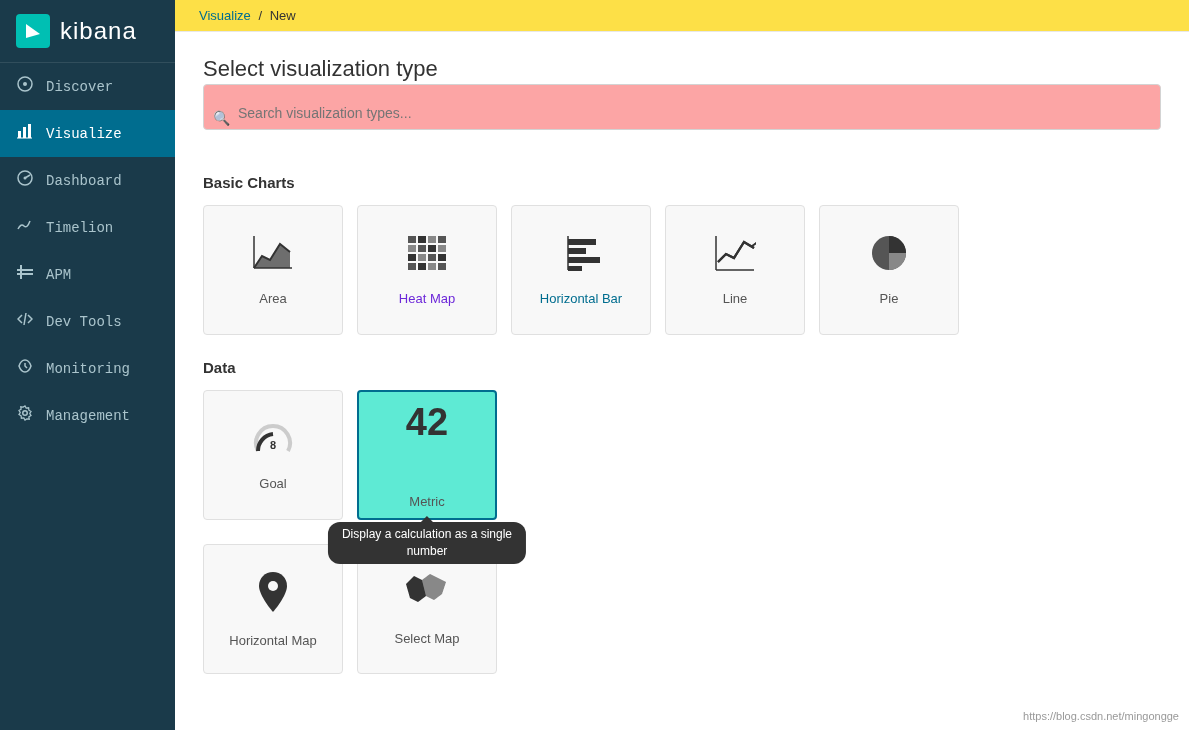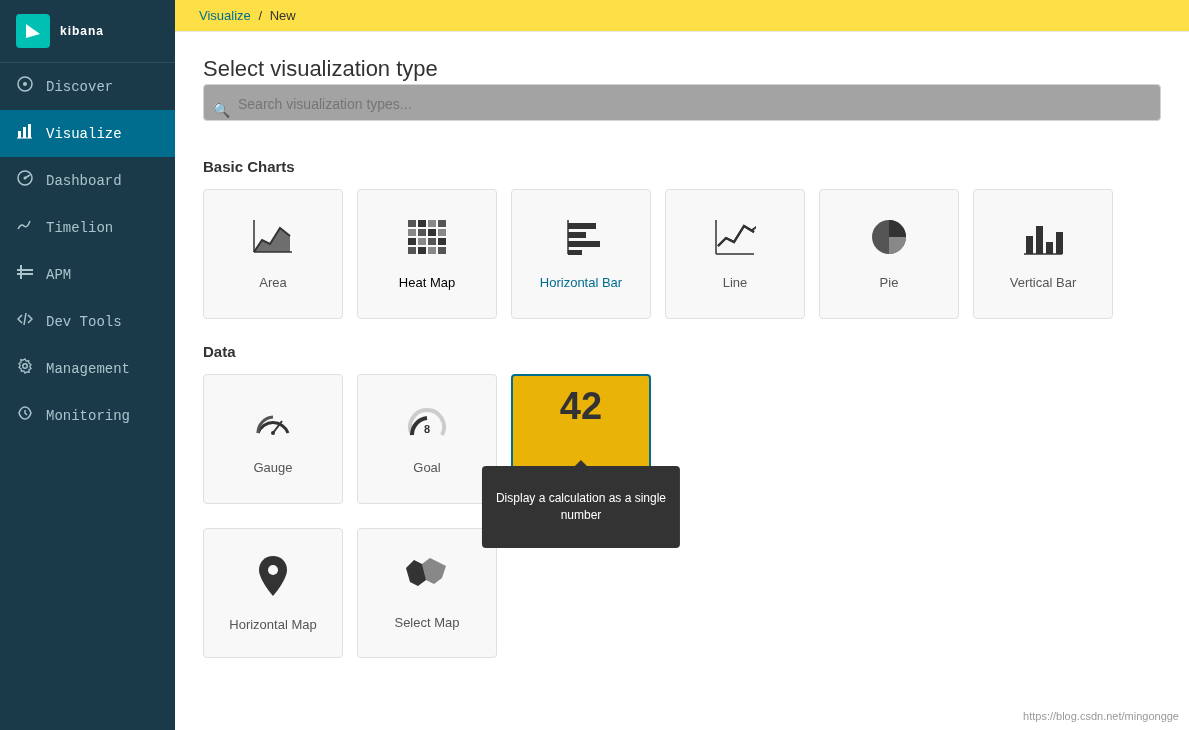--- a/index.html
+++ b/index.html
@@ -25,22 +25,22 @@
       width: 34px; height: 34px;
       background: #00bfb3;
       border-radius: 4px;
       display: flex; align-items: center; justify-content: center;
       margin-right: 10px;
       font-size: 18px; font-weight: bold; color: #fff;
       flex-shrink: 0;
     }
     #logo-text {
       color: #fff;
-      font-size: 12px;
-      font-weight: 700;
+      font-size: 24px;
+      font-weight: 400;
       letter-spacing: 1px;
     }
     .nav-item {
       display: flex;
       align-items: center;
       padding: 13px 16px;
       color: #aac4cc;
       cursor: pointer;
       font-size: 14px;
       gap: 12px;
@@ -76,28 +76,28 @@
       flex: 1;
     }
     #page-title {
       font-size: 22px;
       font-weight: 300;
       color: #333;
       margin-bottom: 2px;
     }
     #search-bar {
       width: 100%;
-      padding: 11px 12px 8px 34px;
+      padding: 20px 12px 8px 34px;
       border: 1px solid #d3d3d3;
       border-radius: 4px;
       font-size: 14px;
       color: #333;
       outline: none;
-      margin-bottom: 15px;
-      background: #a3a3a3;
+      margin-bottom: 22px;
+      background: #fca5a5;
     }
     #search-wrapper {
       position: relative;
       margin-bottom: 22px;
     }
     #search-icon-el {
       position: absolute;
       left: 10px; top: 50%;
       transform: translateY(-50%);
       color: #999;
@@ -125,46 +125,46 @@
       display: flex;
       flex-direction: column;
       align-items: center;
       justify-content: center;
       cursor: pointer;
       transition: border-color 0.15s, box-shadow 0.15s;
       position: relative;
     }
     .card.selected {
       border: 2px solid #006d8f;
-      background: #eab308;
+      background: #5eead4;
       gap: 40px;
     }
     .card-icon {
       font-size: 36px;
       margin-bottom: 10px;
       color: #333;
     }
     .card-label {
       font-size: 13px;
       color: #555;
       text-align: center;
     }
     .card-label.blue { color: #006d8f; }
-    .card-label.orange { color: #000000; text-align: center; }
+    .card-label.orange { color: #6d28d9; text-align: center; }
 
     
     .tooltip-box {
       position: absolute;
       bottom: -46px;
       left: 50%;
       transform: translateX(-50%);
       background: #333;
       color: #fff;
-      padding: 24px 14px;
-      border-radius: 4px;
+      padding: 4px 14px;
+      border-radius: 12px;
       font-size: 12px;
       white-space: nowrap;
       z-index: 100;
       text-align: center;
       line-height: 1.4;
       pointer-events: none;
     }
     .tooltip-box::before {
       content: '';
       position: absolute;
@@ -257,36 +257,36 @@
           <path d="M5 4 L1 8 L5 12"></path>
           <path d="M11 4 L15 8 L11 12"></path>
           <path d="M9 2 L7 14"></path>
         </svg>
     </span>
     <span class="nav-label">Dev Tools</span>
   </div>
 
   <div class="nav-item">
     <span class="nav-icon">
+      <svg width="16" height="16" viewBox="0 0 16 16" fill="none" stroke="currentColor" stroke-width="1.5">
+          <path d="M8 2 Q12 2 14 8 Q12 14 8 14 Q4 14 2 8 Q4 2 8 2Z"></path>
+          <path d="M8 5 L8 8 L10 10"></path>
+        </svg>
+    </span>
+    <span class="nav-label">Monitoring</span>
+  </div>
+
+  <div class="nav-item">
+    <span class="nav-icon">
       <svg width="16" height="16" viewBox="0 0 16 16" fill="currentColor">
           <path d="M8 5a3 3 0 100 6 3 3 0 000-6zM6.5 8a1.5 1.5 0 113 0 1.5 1.5 0 01-3 0z"></path>
           <path d="M8 1l1.2 2.1 2.4-.3.3 2.4 2.1 1.2-1.2 2.1 1.2 2.1-2.1 1.2.3 2.4-2.4-.3L8 15l-1.2-2.1-2.4.3-.3-2.4-2.1-1.2 1.2-2.1L2 5.4l2.1-1.2-.3-2.4 2.4.3z" fill="none" stroke="currentColor" stroke-width="1.3"></path>
         </svg>
     </span>
     <span class="nav-label">Management</span>
-  </div>
-
-  <div class="nav-item">
-    <span class="nav-icon">
-      <svg width="16" height="16" viewBox="0 0 16 16" fill="none" stroke="currentColor" stroke-width="1.5">
-          <path d="M8 2 Q12 2 14 8 Q12 14 8 14 Q4 14 2 8 Q4 2 8 2Z"></path>
-          <path d="M8 5 L8 8 L10 10"></path>
-        </svg>
-    </span>
-    <span class="nav-label">Monitoring</span>
   </div>
 </div>
 
 <div id="main">
   <div id="breadcrumb">
     <a>Visualize</a>
     <span> / </span>
     <span>New</span>
   </div>
 
@@ -368,49 +368,26 @@
         <div class="card-icon">
           <svg width="42" height="38" viewBox="0 0 42 38">
             <circle cx="21" cy="19" r="17" fill="#555"></circle>
             <path d="M21 19 L21 2 A17 17 0 0 1 38 19 Z" fill="#333"></path>
             <path d="M21 19 L38 19 A17 17 0 0 1 21 36 Z" fill="#888"></path>
           </svg>
         </div>
         <span class="card-label">Pie</span>
       </div>
 
-      <div class="card">
-        <div class="card-icon">
-          <svg width="42" height="38" viewBox="0 0 42 38">
-            <line x1="2" y1="36" x2="40" y2="36" stroke="#333" stroke-width="1.5"></line>
-            <rect x="4" y="18" width="7" height="18" fill="#333"></rect>
-            <rect x="14" y="8" width="7" height="28" fill="#333"></rect>
-            <rect x="24" y="24" width="7" height="12" fill="#333"></rect>
-            <rect x="34" y="14" width="7" height="22" fill="#333"></rect>
-          </svg>
-        </div>
-        <span class="card-label">Vertical Bar</span>
-      </div>
     </div>
 
     <div class="section-title">Data</div>
     <div class="cards-grid">
 
 
-      <div class="card">
-        <div class="card-icon">
-          <svg width="42" height="38" viewBox="0 0 42 38">
-            <path d="M6 30 A16 16 0 0 1 36 30" fill="none" stroke="#333" stroke-width="3"></path>
-            <path d="M6 30 A16 16 0 0 1 21 14" fill="none" stroke="#555" stroke-width="3"></path>
-            <line x1="21" y1="30" x2="30" y2="18" stroke="#333" stroke-width="2"></line>
-            <circle cx="21" cy="30" r="2" fill="#333"></circle>
-          </svg>
-        </div>
-        <span class="card-label">Gauge</span>
-      </div>
 
       <div class="card">
         <div class="card-icon">
           <svg width="42" height="38" viewBox="0 0 42 38">
             <path d="M6 32 A17 17 0 1 1 36 32" fill="none" stroke="#ccc" stroke-width="4"></path>
             <path d="M6 32 A17 17 0 0 1 21 15" fill="none" stroke="#333" stroke-width="4"></path>
             <text x="21" y="30" text-anchor="middle" font-size="11" font-weight="bold" fill="#333">8</text>
           </svg>
         </div>
         <span class="card-label">Goal</span>

